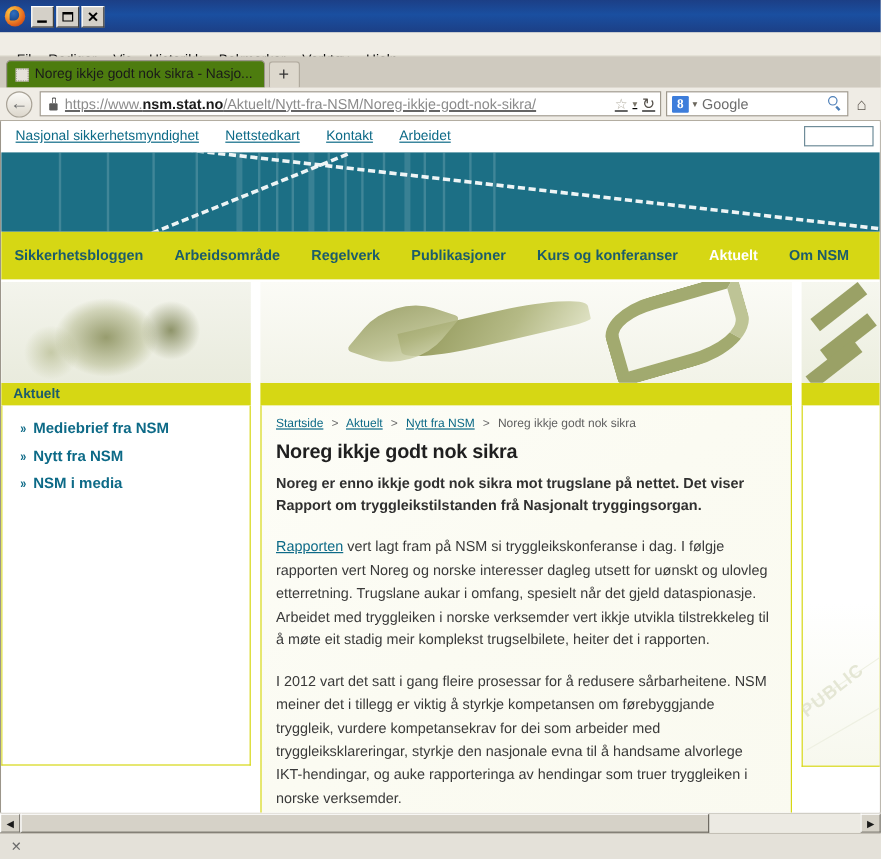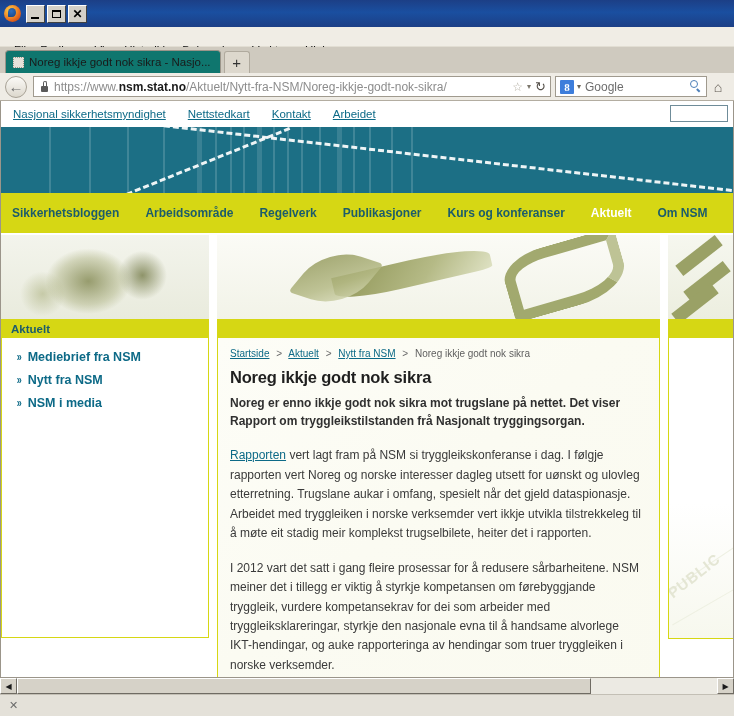--- a/index.html
+++ b/index.html
@@ -105,21 +105,21 @@
   .tabstrip {
     height: 26px;
     background: #cfcabf;
     display: flex; align-items: flex-end;
     padding-left: 5px;
     flex: none;
     box-sizing: border-box;
   }
   .tab {
     height: 23px;
-    background: #0f766e;
+    background: #4d7c0f;
     border: 1px solid #9b958a;
     border-bottom: none;
     border-radius: 4px 4px 0 0;
     display: flex; align-items: center;
     padding: 0 9px 0 7px;
     max-width: 235px;
     box-sizing: border-box;
     cursor: pointer;
   }
   .tab-favicon {
@@ -170,20 +170,21 @@
     flex: 1;
     height: 21px;
     margin: 0 4px 0 6px;
     background: #ffffff;
     border: 1px solid #a09a8e;
     display: flex; align-items: center;
     padding: 0 4px;
     box-sizing: border-box;
     min-width: 0;
     cursor: text;
+    text-decoration: underline;
   }
   .lock-icon {
     width: 9px; height: 11px; flex: none;
     margin: 0 5px 0 2px;
     position: relative;
   }
   .lock-icon::before {
     content: ""; position: absolute; left: 1px; bottom: 0;
     width: 7px; height: 6px; background: #5a5a5a; border-radius: 1px;
   }

